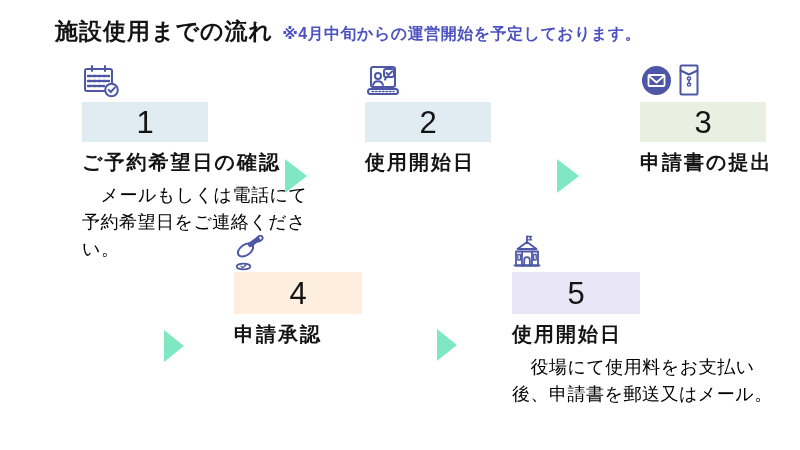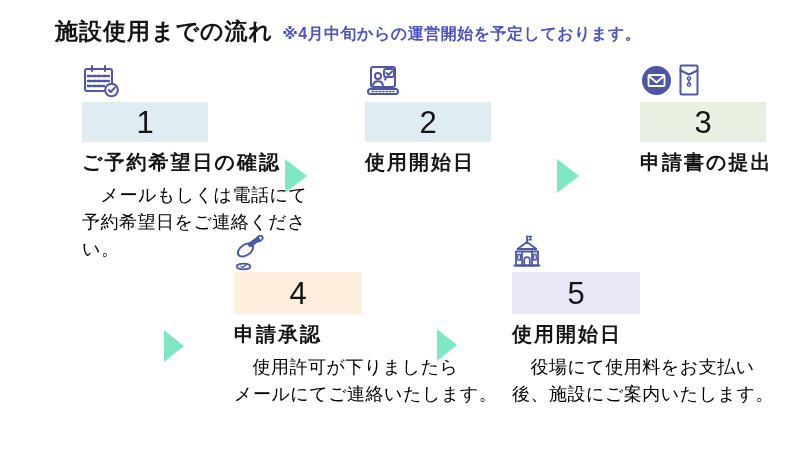--- a/index.html
+++ b/index.html
@@ -127,22 +127,20 @@
           <ellipse cx="25.5" cy="3.6" rx="3.4" ry="2.4" transform="rotate(-35 25.5 3.6)" stroke-width="1.8"></ellipse>
           <ellipse cx="9.5" cy="31.5" rx="6.8" ry="2.9" stroke-width="1.7"></ellipse>
           <path d="M7 31.3 l1.7 1.4 l3.2 -2.8" stroke-width="1.4"></path>
         </g>
       </svg>
     </div>
     <div class="num-box" style="background-color: rgb(253, 238, 221);">
       <span class="num">4</span>
     </div>
     <div class="step-title">申請承認</div>
-    <div class="step-desc">　使用許可が下りましたら
-メールにてご連絡いたします。</div>
   </div>
 
   <div class="step step-5 row2">
     <div class="icon-row">
       <svg width="30" height="35" viewBox="0 0 30 35">
         <g fill="none" stroke="#4d57a5" stroke-width="1.8" stroke-linecap="round" stroke-linejoin="round">
           <line x1="15" y1="1.5" x2="15" y2="7"></line>
           <path d="M15 1.5 h4.5 l-1.5 1.7 l1.5 1.7 h-4.5" stroke-width="1.3"></path>
           <path d="M5.5 14 L15 7 L24.5 14 Z"></path>
           <rect x="4" y="16.5" width="22" height="14"></rect>
@@ -153,21 +151,21 @@
           <path d="M12.2 30.5 v-5.5 a2.8 2.8 0 0 1 5.6 0 v5.5"></path>
           <line x1="2.5" y1="30.5" x2="27.5" y2="30.5"></line>
         </g>
       </svg>
     </div>
     <div class="num-box" style="background-color: rgb(233, 230, 247);">
       <span class="num">5</span>
     </div>
     <div class="step-title">使用開始日</div>
     <div class="step-desc">　役場にて使用料をお支払い
-後、施設にご案内いたします。</div>
+後、申請書を郵送又はメール。</div>
   </div>
 
   <div class="arrow arrow-1" style="border-left-color: rgb(127, 232, 194);"></div>
   <div class="arrow arrow-2" style="border-left-color: rgb(127, 232, 194);"></div>
   <div class="arrow arrow-3" style="border-left-color: rgb(127, 232, 194);"></div>
   <div class="arrow arrow-4" style="border-left-color: rgb(127, 232, 194);"></div>
 
 </div>
 
 </body></html>

